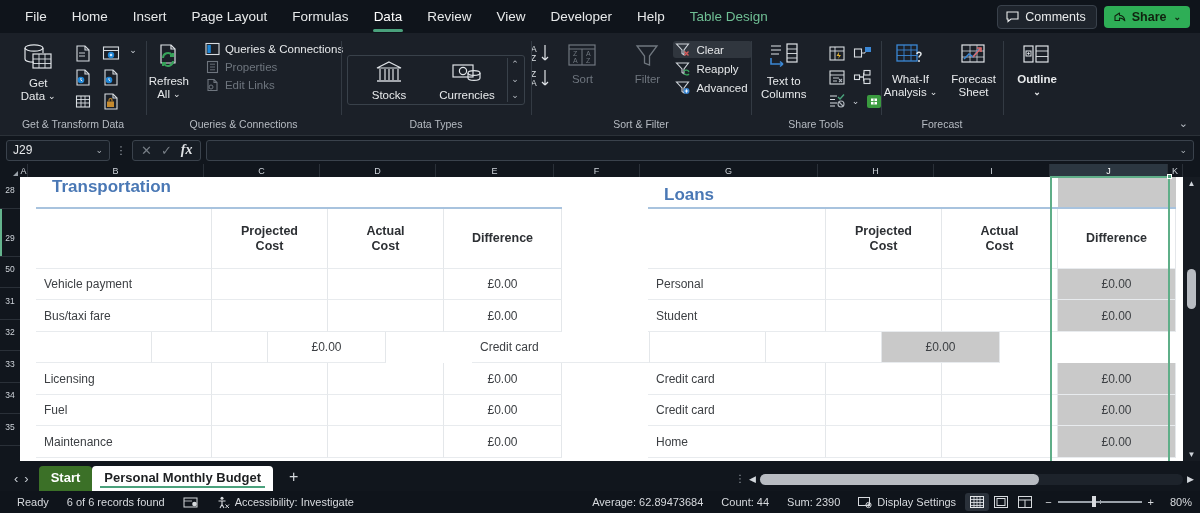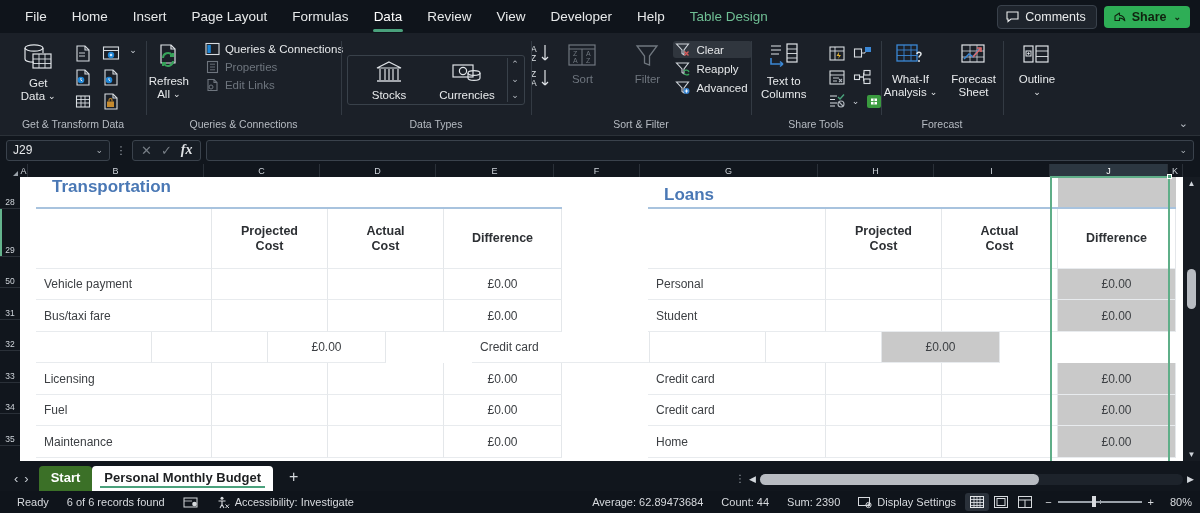--- a/index.html
+++ b/index.html
@@ -102,21 +102,21 @@
   .corner { width:20px; height:13px; background:#11161d; display:flex; align-items:flex-end; justify-content:flex-end; padding:0 2px 1px 0;}
   .corner i { width:0;height:0;border-left:5px solid transparent;border-bottom:5px solid #9aa1a9; display:block;}
   .ch {
     height:13px; color:#cfd4da; font-size:9px; display:flex; align-items:center; justify-content:center;
     border-right:1px solid #2a3038; position:relative;
   }
   .ch.sel { color:#ffffff; background:#2c3741; }
   .gridbody { position:absolute; top:13px; left:0; right:0; bottom:0; display:flex; }
   .rowhead { width:20px; background:#11161d; position:relative; flex:none; }
   .rh { color:#cfd4da; font-size:8.5px; display:flex; align-items:flex-end; justify-content:center;
-        padding-bottom:1px; border-bottom:1px solid #2a3038; position:relative; }
+        padding-bottom:13px; border-bottom:1px solid #2a3038; position:relative; }
   .rh.onsel::after { content:""; position:absolute; left:0; top:0; bottom:0; width:2px; background:#64b48d; }
   .sheet { flex:1; position:relative; background:#ffffff; }
 
   .cellrow { display:flex; }
   .c { border-right:1px solid #e4e7ea; border-bottom:1px solid #e8ebee; overflow:hidden;
        display:flex; align-items:center; font-size:12px; color:#3d4044; padding:0 8px; background:#fff;}
   .c.blankline { border-right:none; border-bottom:none; }
   .c.jcol { background:#c9c9c9; justify-content:center; font-weight:normal; }
   .c.center { justify-content:center; }
 
@@ -532,21 +532,21 @@
               <path d="M15 15l8-9" stroke="#d96a6a" stroke-width="1.6"></path>
             </svg>
           </span>
           <span>Forecast</span>
           <span>Sheet</span>
         </div>
       </div>
       <div class="glabel">Forecast</div>
     </div>
 
-    <div class="rgroup" style="width:68px;">
+    <div class="rgroup" style="width:68px;font-weight:bold;">
       <div class="gbody">
         <div class="bigbtn w56">
           <span class="ic">
             <svg width="30" height="28" viewBox="0 0 30 28">
               <rect x="2" y="4" width="9" height="16" fill="none" stroke="#dfe3e7" stroke-width="1.2"></rect>
               <rect x="14" y="4" width="12" height="16" fill="none" stroke="#dfe3e7" stroke-width="1.2"></rect>
               <path d="M14 9h12M14 14.5h12" stroke="#dfe3e7" stroke-width="0.9"></path>
               <rect x="4" y="9" width="5" height="5" fill="none" stroke="#dfe3e7" stroke-width="1"></rect>
               <path d="M5.2 11.5h2.6M6.5 10.2v2.6" stroke="#dfe3e7" stroke-width="0.9"></path>
             </svg>

